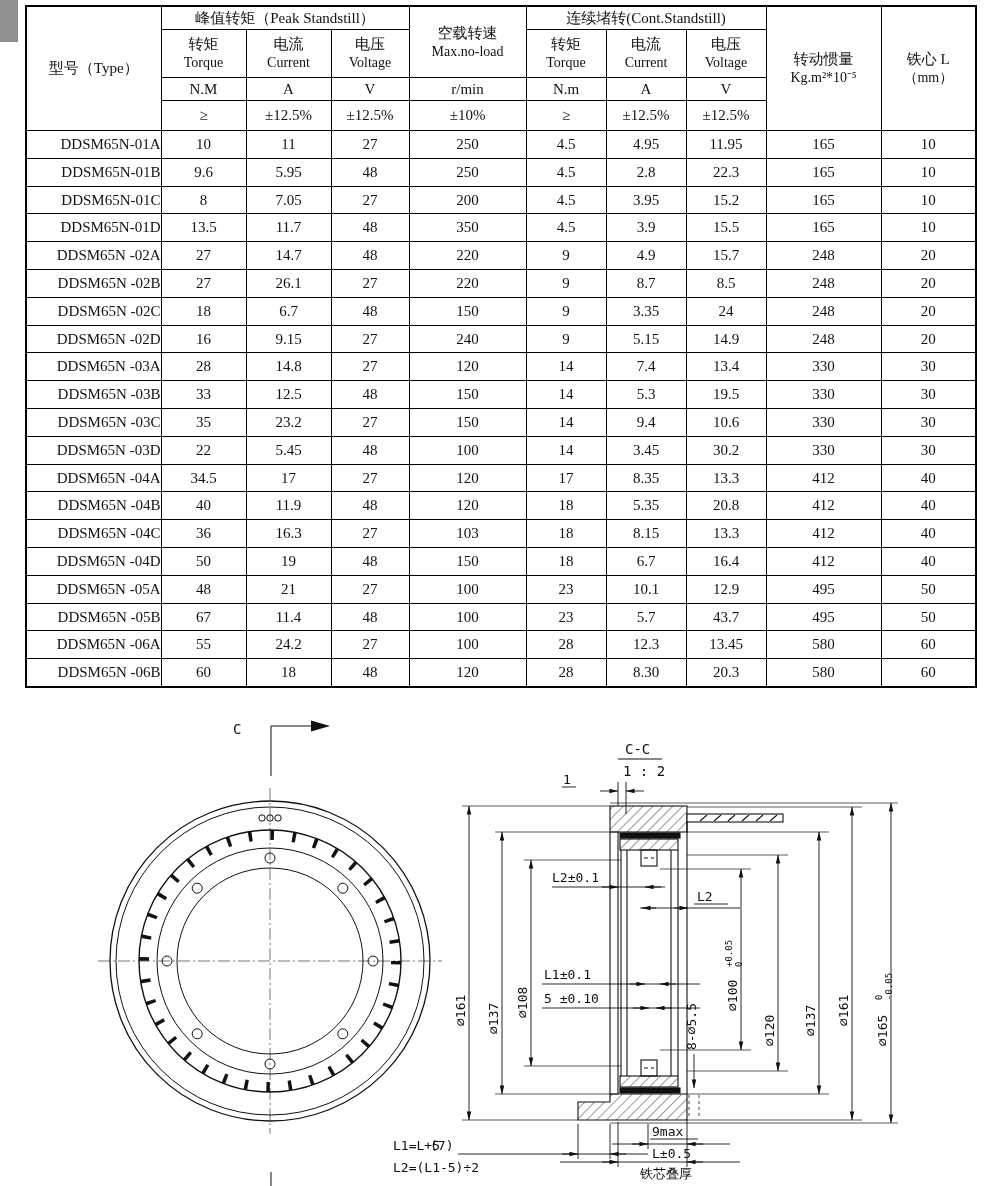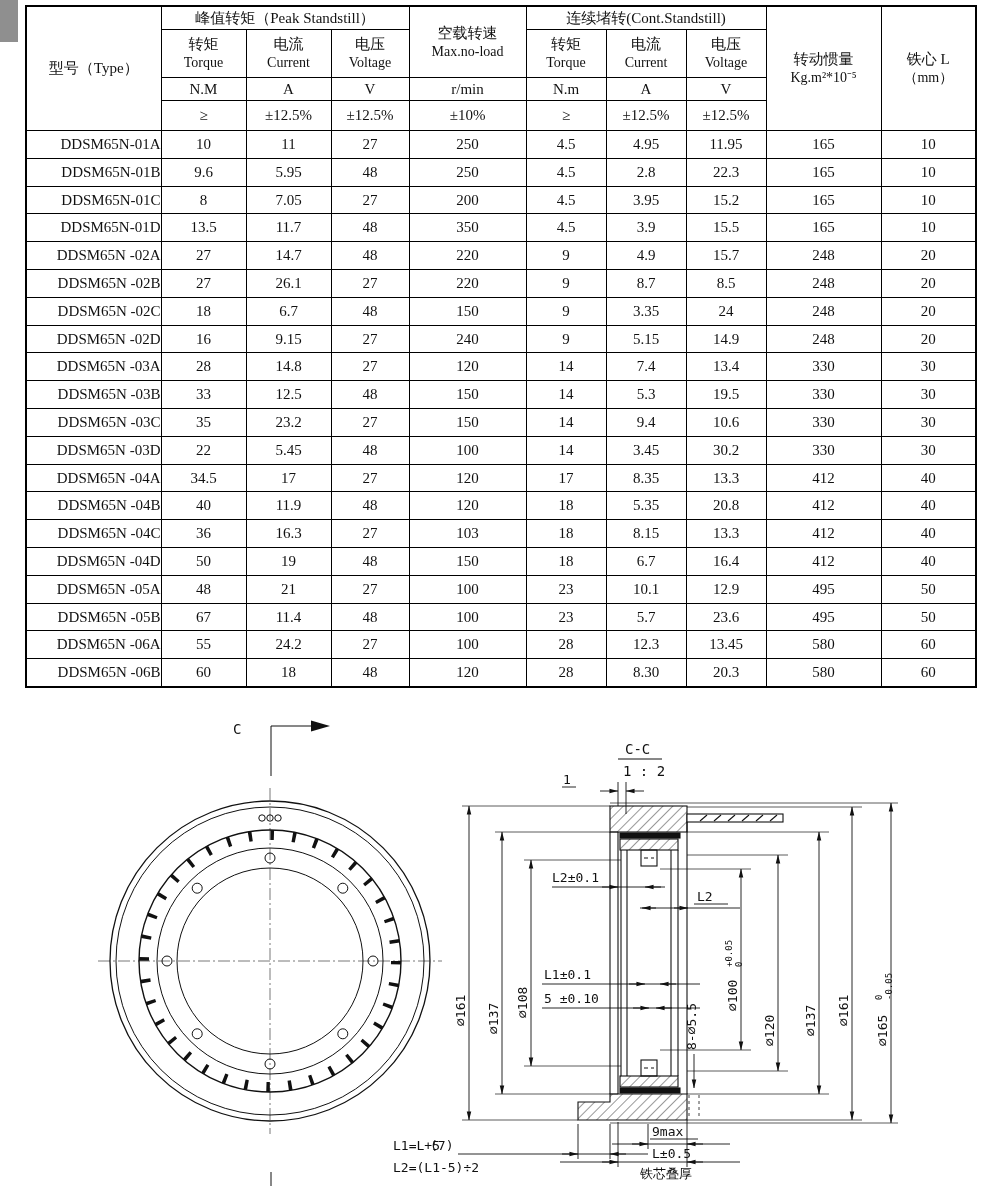--- a/index.html
+++ b/index.html
@@ -316,21 +316,21 @@
           <td>50</td>
         </tr>
         <tr>
           <td class="model">DDSM65N -05B</td>
           <td>67</td>
           <td>11.4</td>
           <td>48</td>
           <td>100</td>
           <td>23</td>
           <td>5.7</td>
-          <td>23.6</td>
+          <td>43.7</td>
           <td>495</td>
           <td>50</td>
         </tr>
         <tr>
           <td class="model">DDSM65N -06A</td>
           <td>55</td>
           <td>24.2</td>
           <td>27</td>
           <td>100</td>
           <td>28</td>

